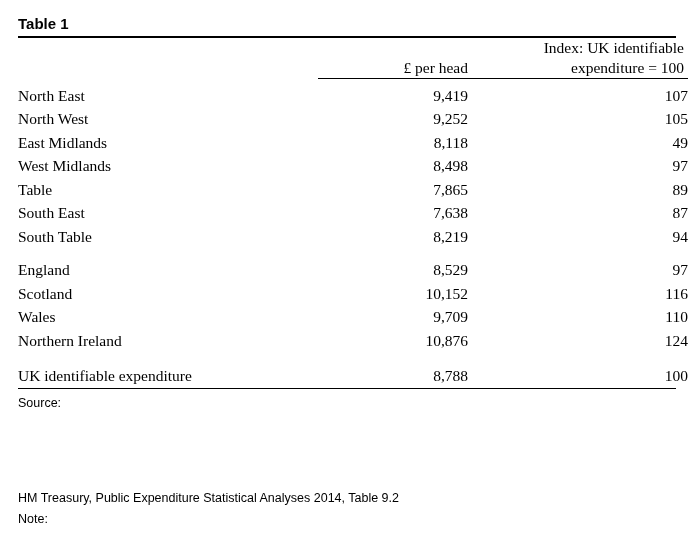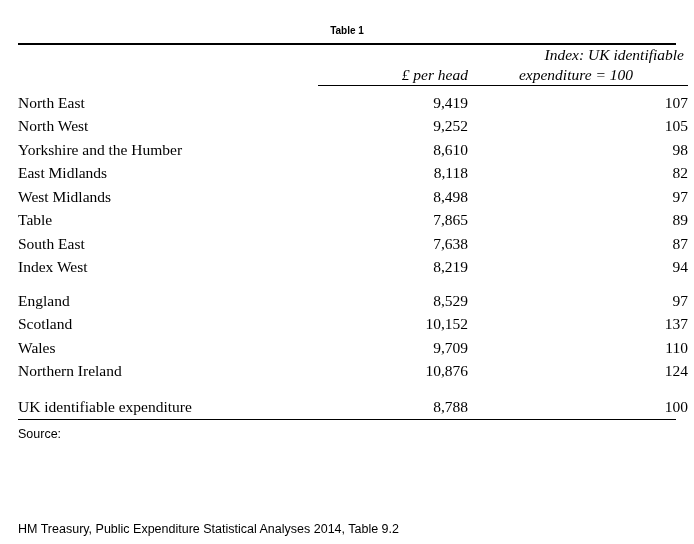--- a/index.html
+++ b/index.html
@@ -16,25 +16,24 @@
   }
   .page {
     position: relative;
     width: 694px;
     height: 544px;
     box-sizing: border-box;
     padding: 10px 18px 0 18px;
   }
   .table-number {
     font-family: "Liberation Sans", sans-serif;
-    font-size: 10px;
+    font-size: 15px;
     font-weight: bold;
     line-height: 20px;
-    margin: 11px 0 2px 0;
-    text-align: center;
+    margin: 4px 0 2px 0;
   }
   .table-title {
     font-family: "Liberation Serif", serif;
     font-size: 16.5px;
     font-weight: bold;
     line-height: 21px;
     margin: 0 0 4px 0;
   }
   .rule-thick {
     border-top: 2.5px solid #000;
@@ -57,30 +56,29 @@
   .col-label { width: 300px; text-align: left; }
   .col-value { width: 150px; text-align: right; padding-right: 6px; }
   .col-index { width: 220px; text-align: right; padding-right: 4px; }
 
   .head-row th {
     font-weight: normal;
     font-size: 15.5px;
     line-height: 20px;
     padding-top: 6px;
     padding-bottom: 2px;
-    font-style: italic;
   }
   .head-index-line1 {
     display: block;
     text-align: right;
     padding-right: 4px;
   }
   .head-index-line2 {
     display: block;
-    text-align: center;
+    text-align: right;
     padding-right: 4px;
   }
   .head-under {
     border-bottom: 1.2px solid #000;
   }
   .head-blank {
     height: 5px;
   }
   .data-row td {
     line-height: 23.5px;
@@ -153,65 +151,60 @@
         <td class="col-label">North East</td>
         <td class="col-value">9,419</td>
         <td class="col-index">107</td>
       </tr>
       <tr class="data-row">
         <td class="col-label">North West</td>
         <td class="col-value">9,252</td>
         <td class="col-index">105</td>
       </tr>
       <tr class="data-row">
-        <td class="col-label">Yorkshire and the Humber</td>
-        <td class="col-value">8,610</td>
-        <td class="col-index">98</td>
-      </tr>
-      <tr class="data-row">
         <td class="col-label">East Midlands</td>
         <td class="col-value">8,118</td>
-        <td class="col-index">82</td>
+        <td class="col-index">49</td>
       </tr>
       <tr class="data-row">
         <td class="col-label">West Midlands</td>
         <td class="col-value">8,498</td>
         <td class="col-index">97</td>
       </tr>
       <tr class="data-row">
         <td class="col-label">Table</td>
         <td class="col-value">7,865</td>
         <td class="col-index">89</td>
       </tr>
       <tr class="data-row">
         <td class="col-label">South East</td>
         <td class="col-value">7,638</td>
         <td class="col-index">87</td>
       </tr>
       <tr class="data-row">
-        <td class="col-label">Index West</td>
+        <td class="col-label">South Table</td>
         <td class="col-value">8,219</td>
         <td class="col-index">94</td>
       </tr>
 
       <tr class="gap-row">
         <td></td>
         <td></td>
         <td></td>
       </tr>
 
       <tr class="data-row">
         <td class="col-label">England</td>
         <td class="col-value">8,529</td>
         <td class="col-index">97</td>
       </tr>
       <tr class="data-row">
         <td class="col-label">Scotland</td>
         <td class="col-value">10,152</td>
-        <td class="col-index">137</td>
+        <td class="col-index">116</td>
       </tr>
       <tr class="data-row">
         <td class="col-label">Wales</td>
         <td class="col-value">9,709</td>
         <td class="col-index">110</td>
       </tr>
       <tr class="data-row">
         <td class="col-label">Northern Ireland</td>
         <td class="col-value">10,876</td>
         <td class="col-index">124</td>

